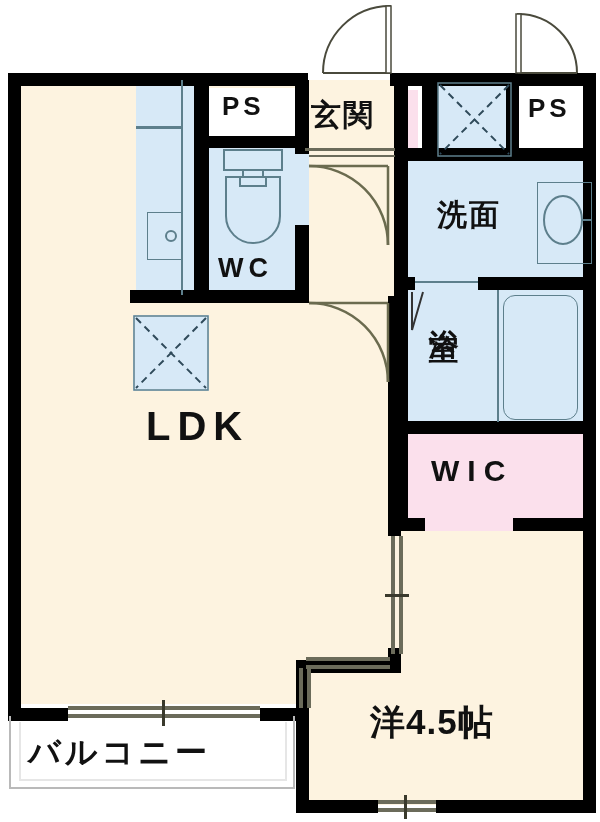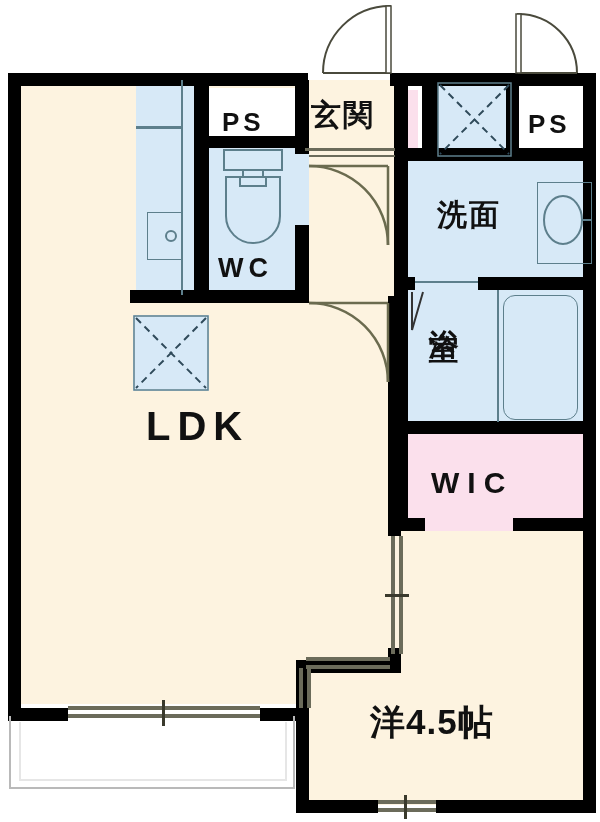--- a/index.html
+++ b/index.html
@@ -64,21 +64,20 @@
   }
   .lbl-latin {
     font-size: 27px;
     letter-spacing: 5px;
     font-weight: bold;
   }
   .lbl-ps {
     font-size: 26px;
     letter-spacing: 4px;
     font-weight: bold;
-    margin-top: 16px;
   }
   .lbl-wic {
     font-size: 30px;
     letter-spacing: 8px;
     font-weight: bold;
   }
   .lbl-yo {
     font-size: 35px;
     letter-spacing: 1px;
     font-weight: bold;
@@ -306,18 +305,19 @@
   <div class="label lbl-latin" style="left:218px; top:255px;">WC</div>
 
   <div class="label lbl-ps" style="left:222px; top:93px;">PS</div>
 
   <div class="label lbl-ps" style="left:528px; top:95px;">PS</div>
 
   <div class="label lbl-jp" style="left:437px; top:200px;">洗面</div>
 
   <div class="label lbl-jp-v" style="left:428px; top:305px; height:80px;">浴室</div>
 
-  <div class="label lbl-wic" style="left:431px; top:456px;margin-top:12px;">WIC</div>
+  <div class="label lbl-wic" style="left:431px; top:456px;">WIC</div>
 
   <div class="label lbl-yo" style="left:370px; top:704px;">洋4.5帖</div>
 
+  <div class="label lbl-balcony" style="left:28px; top:736px;">バルコニー</div>
 
 </div>
 
 </body></html>

